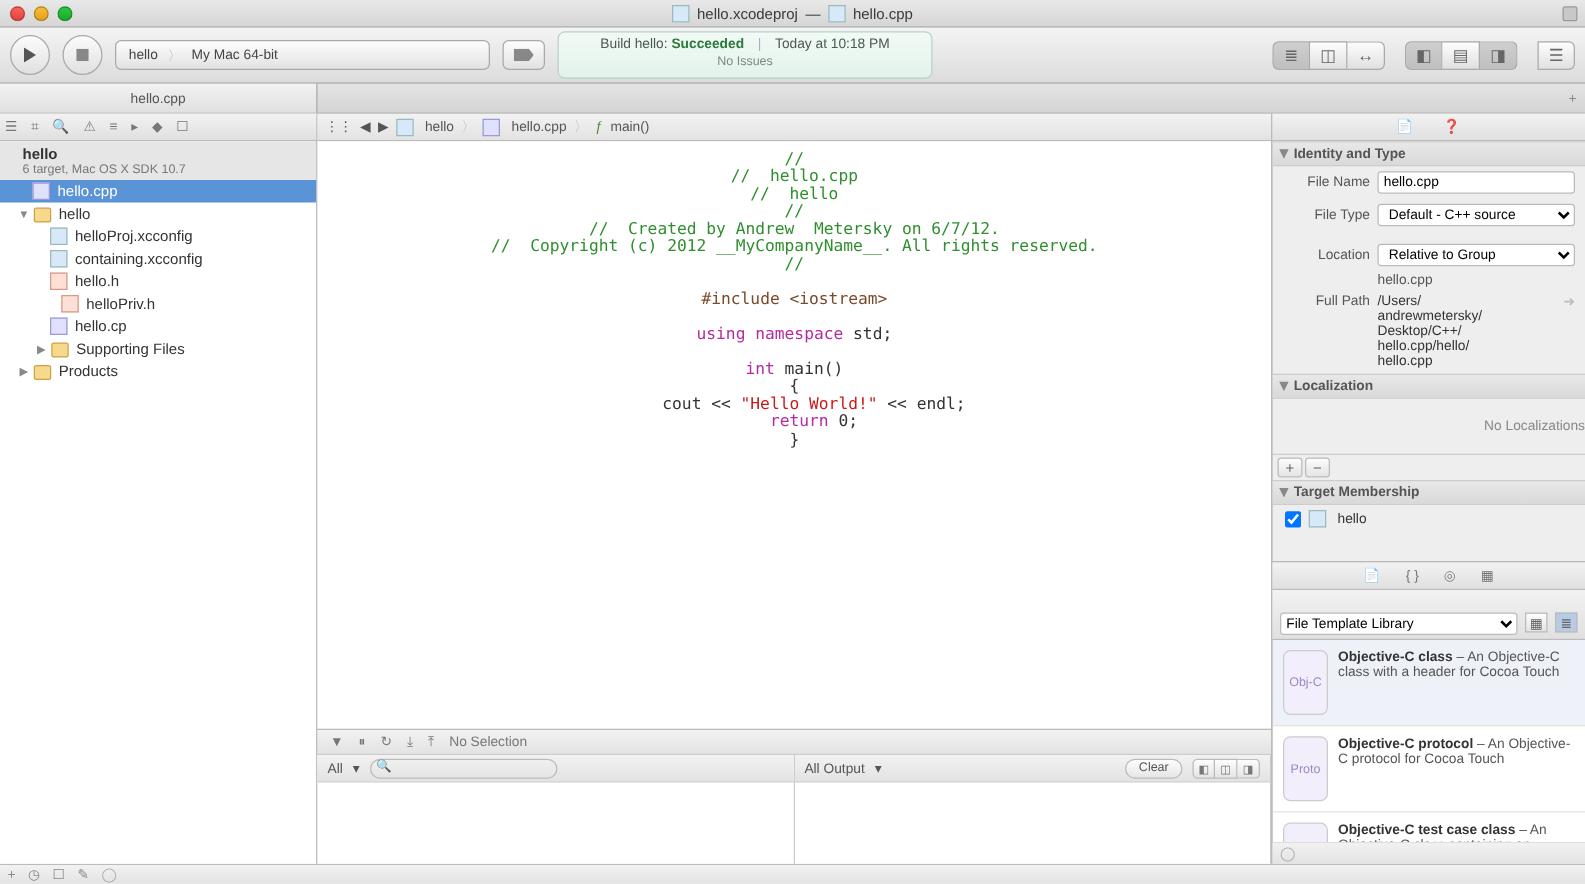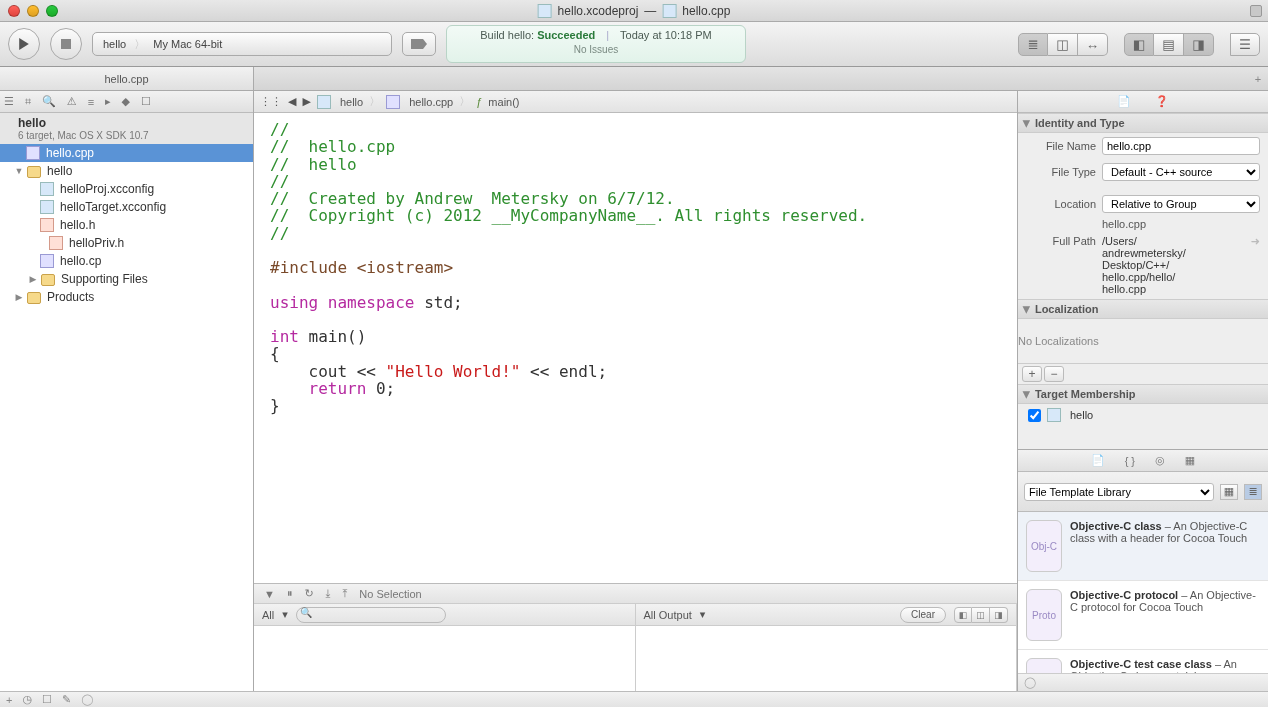--- a/index.html
+++ b/index.html
@@ -127,22 +127,22 @@
 .c-icon { background:#e0e0ff; border-color:#9a9ad4;}
 
 .center { flex:1; display:flex; flex-direction:column; }
 .jumpbar {
   height:22px; background:linear-gradient(#f2f2f2,#e3e3e3);
   border-bottom:1px solid #bbb;
   display:flex; align-items:center; padding:0 6px; gap:6px; color:#555; font-size:11px;
 }
 .jumpbar .crumb-sep { color:#bbb; }
 .editor {
-  flex:1; background:#fff; font-family: Menlo, Monaco, monospace; font-size:16px;
-  padding:8px 16px; white-space:pre; color:#333; overflow:auto; line-height:1.08;
+  flex:1; background:#fff; font-family: Menlo, Monaco, monospace; font-size:13px;
+  padding:8px 16px; white-space:pre; color:#333; overflow:auto; line-height:1.08;text-align:center;
 }
 .cm { color:#2f8f2f; }
 .pp { color:#7a4a2a; }
 .kw { color:#b52aa0; }
 .str { color:#c91a1a; }
 
 .debug-bar { height:20px; background:linear-gradient(#f2f2f2,#e3e3e3); border-top:1px solid #bbb; display:flex; align-items:center; gap:12px; padding:0 10px; color:#777;}
 .debug-cols { height:88px; border-top:1px solid #ccc; display:flex; }
 .debug-cols > div { flex:1; background:#fff; border-right:1px solid #ccc; display:flex; flex-direction:column;}
 .dc-head { height:22px; background:linear-gradient(#f2f2f2,#e3e3e3); border-bottom:1px solid #ccc; display:flex; align-items:center; padding:0 8px; gap:8px; color:#555;}
@@ -152,29 +152,29 @@
 
 .inspector { width:251px; border-left:1px solid #aaa; background:#eee; display:flex; flex-direction:column;}
 .insp-tabs { height:22px; background:linear-gradient(#f2f2f2,#e0e0e0); border-bottom:1px solid #bbb; display:flex; align-items:center; justify-content:center; gap:24px; color:#777;}
 .insp-body { flex:1; overflow:auto; }
 .section-head { background:linear-gradient(#e8e8e8,#d9d9d9); border-top:1px solid #ccc; border-bottom:1px solid #ccc; padding:3px 6px; font-weight:bold; color:#555; font-size:11px;}
 .section-head .disc { display:inline-block; transform:rotate(90deg); font-size:9px; margin-right:4px; color:#888;}
 .form-row { display:flex; align-items:center; padding:4px 8px; gap:6px; }
 .form-row label { width:70px; text-align:right; color:#555; font-size:11px;}
 .form-row input, .form-row select { flex:1; height:18px; border:1px solid #bbb; border-radius:3px; font-size:11px; padding:0 4px; background:#fff;}
 .path-txt { padding-left:84px; font-size:11px; color:#555; line-height:1.3; padding-right:10px;}
-.noloc { text-align:left; color:#888; padding:16px 0; }
+.noloc { text-align:right; color:#888; padding:16px 0; }
 .addremove { display:flex; gap:2px; padding:2px 4px; border-top:1px solid #ccc; }
 .addremove button { width:20px; height:16px; border:1px solid #bbb; background:linear-gradient(#fdfdfd,#e4e4e4); border-radius:3px; color:#666; font-size:12px;}
 .target-row { display:flex; align-items:center; padding:4px 10px; gap:6px; }
 
 
 .library { border-top:1px solid #aaa; display:flex; flex-direction:column; height:242px;}
 .lib-tabs { height:22px; background:linear-gradient(#f2f2f2,#e0e0e0); display:flex; justify-content:center; gap:20px; align-items:center; border-bottom:1px solid #bbb; color:#777;}
-.lib-select { height:40px; background:linear-gradient(#f2f2f2,#e0e0e0); display:flex; align-items:center; padding:18px 6px; gap:6px; border-bottom:1px solid #bbb;}
+.lib-select { height:40px; background:linear-gradient(#f2f2f2,#e0e0e0); display:flex; padding:18px 6px; gap:6px; border-bottom:1px solid #bbb;}
 .lib-select select { flex:1; height:18px; border:1px solid #bbb; border-radius:3px; font-size:11px; background:#fff;}
 .lib-mode { width:18px; height:16px; border:1px solid #bbb; background:linear-gradient(#fdfdfd,#e4e4e4); display:flex; align-items:center; justify-content:center; color:#666;}
 .lib-list { flex:1; overflow:auto; background:#fff; }
 .lib-item { display:flex; gap:8px; padding:8px; border-bottom:1px solid #e3e3e3; }
 .lib-item .tico { width:36px; height:52px; background:#f3eefb; border:1px solid #ccc; border-radius:6px; flex-shrink:0; display:flex; align-items:center; justify-content:center; font-size:10px; color:#9a8ac4;}
 .lib-item.selected { background:#eef2f8; }
 .lib-item .desc { font-size:11px; color:#555; }
 .lib-item .desc .ttl { font-weight:bold; color:#333; }
 .lib-filter { height:18px; border-top:1px solid #ccc; display:flex; align-items:center; padding:0 6px; background:linear-gradient(#f2f2f2,#e3e3e3);}
 
@@ -290,21 +290,21 @@
         <span class="dis">▼</span>
         <span class="folder-icon"></span>
         <span>hello</span>
       </div>
       <div class="tree-row" style="padding-left:40px">
         <span class="file-icon"></span>
         <span>helloProj.xcconfig</span>
       </div>
       <div class="tree-row" style="padding-left:40px">
         <span class="file-icon"></span>
-        <span>helloTarget.xcconfig</span>
+        <span>containing.xcconfig</span>
       </div>
       <div class="tree-row" style="padding-left:40px">
         <span class="file-icon h-icon"></span>
         <span>hello.h</span>
       </div>
       <div class="tree-row" style="padding-left:49px">
         <span class="file-icon h-icon"></span>
         <span>helloPriv.h</span>
       </div>
       <div class="tree-row" style="padding-left:40px">

